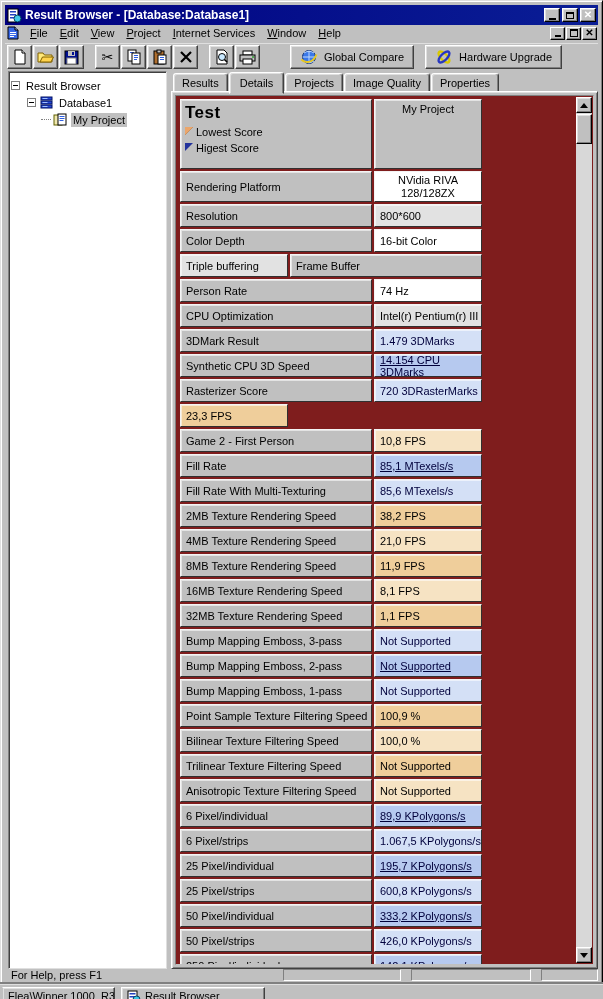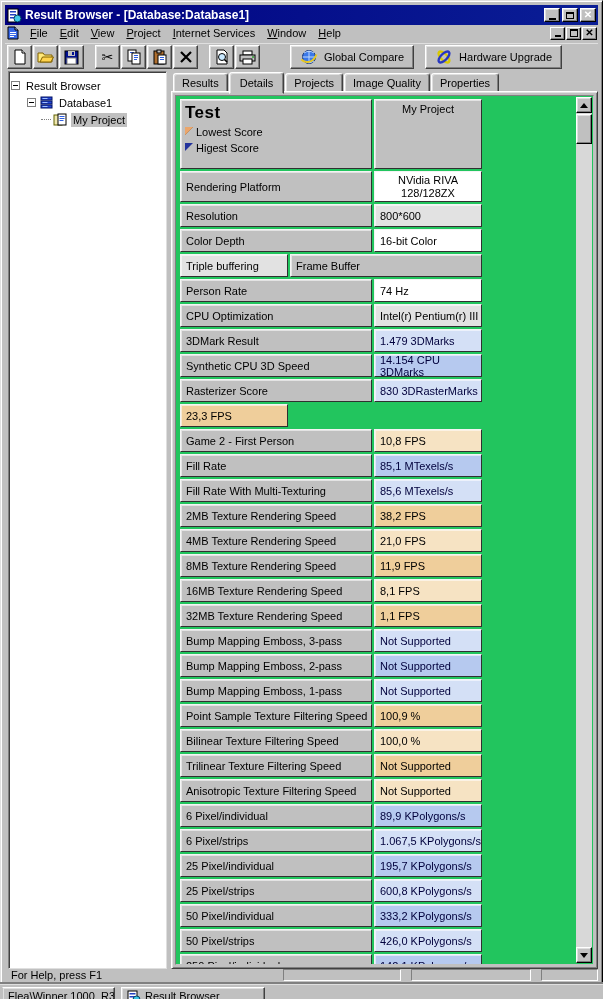--- a/index.html
+++ b/index.html
@@ -81,21 +81,21 @@
     border:1px solid; border-color:#fff #404040 transparent #fff; border-radius:3px 3px 0 0;
     box-shadow: inset -1px 0 0 #808080, inset 1px 1px 0 #dfdfdf;
   }
   .tab.active { padding:4px 10px 4px; margin-bottom:-2px; z-index:3; }
   .tab-panel {
     position:absolute; left:0; top:19px; right:0; bottom:0; background:#c0c0c0; z-index:2;
     border:1px solid; border-color:#fff #404040 #404040 #fff;
     box-shadow: inset 1px 1px 0 #dfdfdf, inset -1px -1px 0 #808080; padding:3px;
   }
   .content-white {
-    position:absolute; left:3px; top:3px; right:3px; bottom:3px; background:#22c55e;
+    position:absolute; left:3px; top:3px; right:3px; bottom:3px; background:#7f1d1d;
     border:1px solid; border-color:#808080 #c0c0c0 #c0c0c0 #808080; overflow:hidden;
   }
   
   .rtable { position:absolute; left:4px; top:3px; width:306px; }
   .row, .row-head { display:flex; gap:2px; margin-bottom:2px; }
   .cell {
     border:1px solid; border-color:#f4f4f4 #303030 #303030 #f4f4f4;
     box-shadow: inset 1px 1px 0 rgba(255,255,255,.55);
     display:flex; align-items:center; overflow:hidden;
   }
@@ -107,21 +107,21 @@
   .head-test { width:192px; flex:none; background:#c0c0c0; display:block; padding:3px 4px; }
   .head-proj { width:108px; flex:none; background:#c0c0c0; justify-content:center; align-items:flex-start; padding-top:3px; }
   .test-title { font-size:17px; font-weight:bold; letter-spacing:0.5px; }
   .legend-line { display:flex; align-items:flex-start; gap:3px; margin-top:3px; height:13px; }
   .tri { width:0; height:0; border-style:solid; margin-top:1px; }
   .tri.low  { border-width:8px 8px 0 0; border-color: var(--tri-low,#eba66b) transparent transparent transparent; filter: drop-shadow(0 0 0.5px #804000); }
   .tri.high { border-width:8px 8px 0 0; border-color: var(--tri-high,#24339c) transparent transparent transparent; }
   .t-white { background:#ffffff; }
   .t-gray  { background:var(--gray-cell,#e2e2e2); }
   .t-bl { background:var(--blue-light,#d4e0f6); color:#00003c; }
-  .t-bd { background:var(--blue-dark,#b6c9ef); color:#00003c; }
+  .t-bd { background:var(--blue-dark,#b6c9ef); color:#00003c;text-decoration:underline; }
   .t-tl { background:var(--tan-light,#f6e3c3); }
   .t-td { background:var(--tan-dark,#efce9b); }
   .value.center { justify-content:center; text-align:center; padding:0 2px; line-height:13px; }
   
   .vscroll { position:absolute; top:1px; right:1px; width:16px; bottom:1px; background:#d8d8d8; }
   .sb-btn {
     position:absolute; left:0; width:16px; height:16px; background:#c0c0c0;
     border:1px solid; border-color:#fff #000 #000 #fff; box-shadow: inset -1px -1px 0 #808080, inset 1px 1px 0 #dfdfdf;
     display:flex; align-items:center; justify-content:center;
   }
@@ -384,21 +384,21 @@
                 <div class="row">
                   <div class="cell label">3DMark Result</div>
                   <div class="cell value t-bl">1.479 3DMarks</div>
                 </div>
                 <div class="row">
                   <div class="cell label">Synthetic CPU 3D Speed</div>
                   <div class="cell value t-bd">14.154 CPU 3DMarks</div>
                 </div>
                 <div class="row">
                   <div class="cell label">Rasterizer Score</div>
-                  <div class="cell value t-bl">830 3DRasterMarks</div>
+                  <div class="cell value t-bl">720 3DRasterMarks</div>
                 </div>
                 <div class="row">
                   <div class="cell value t-td">23,3 FPS</div>
                 </div>
                 <div class="row">
                   <div class="cell label">Game 2 - First Person</div>
                   <div class="cell value t-tl">10,8 FPS</div>
                 </div>
                 <div class="row">
                   <div class="cell label">Fill Rate</div>

